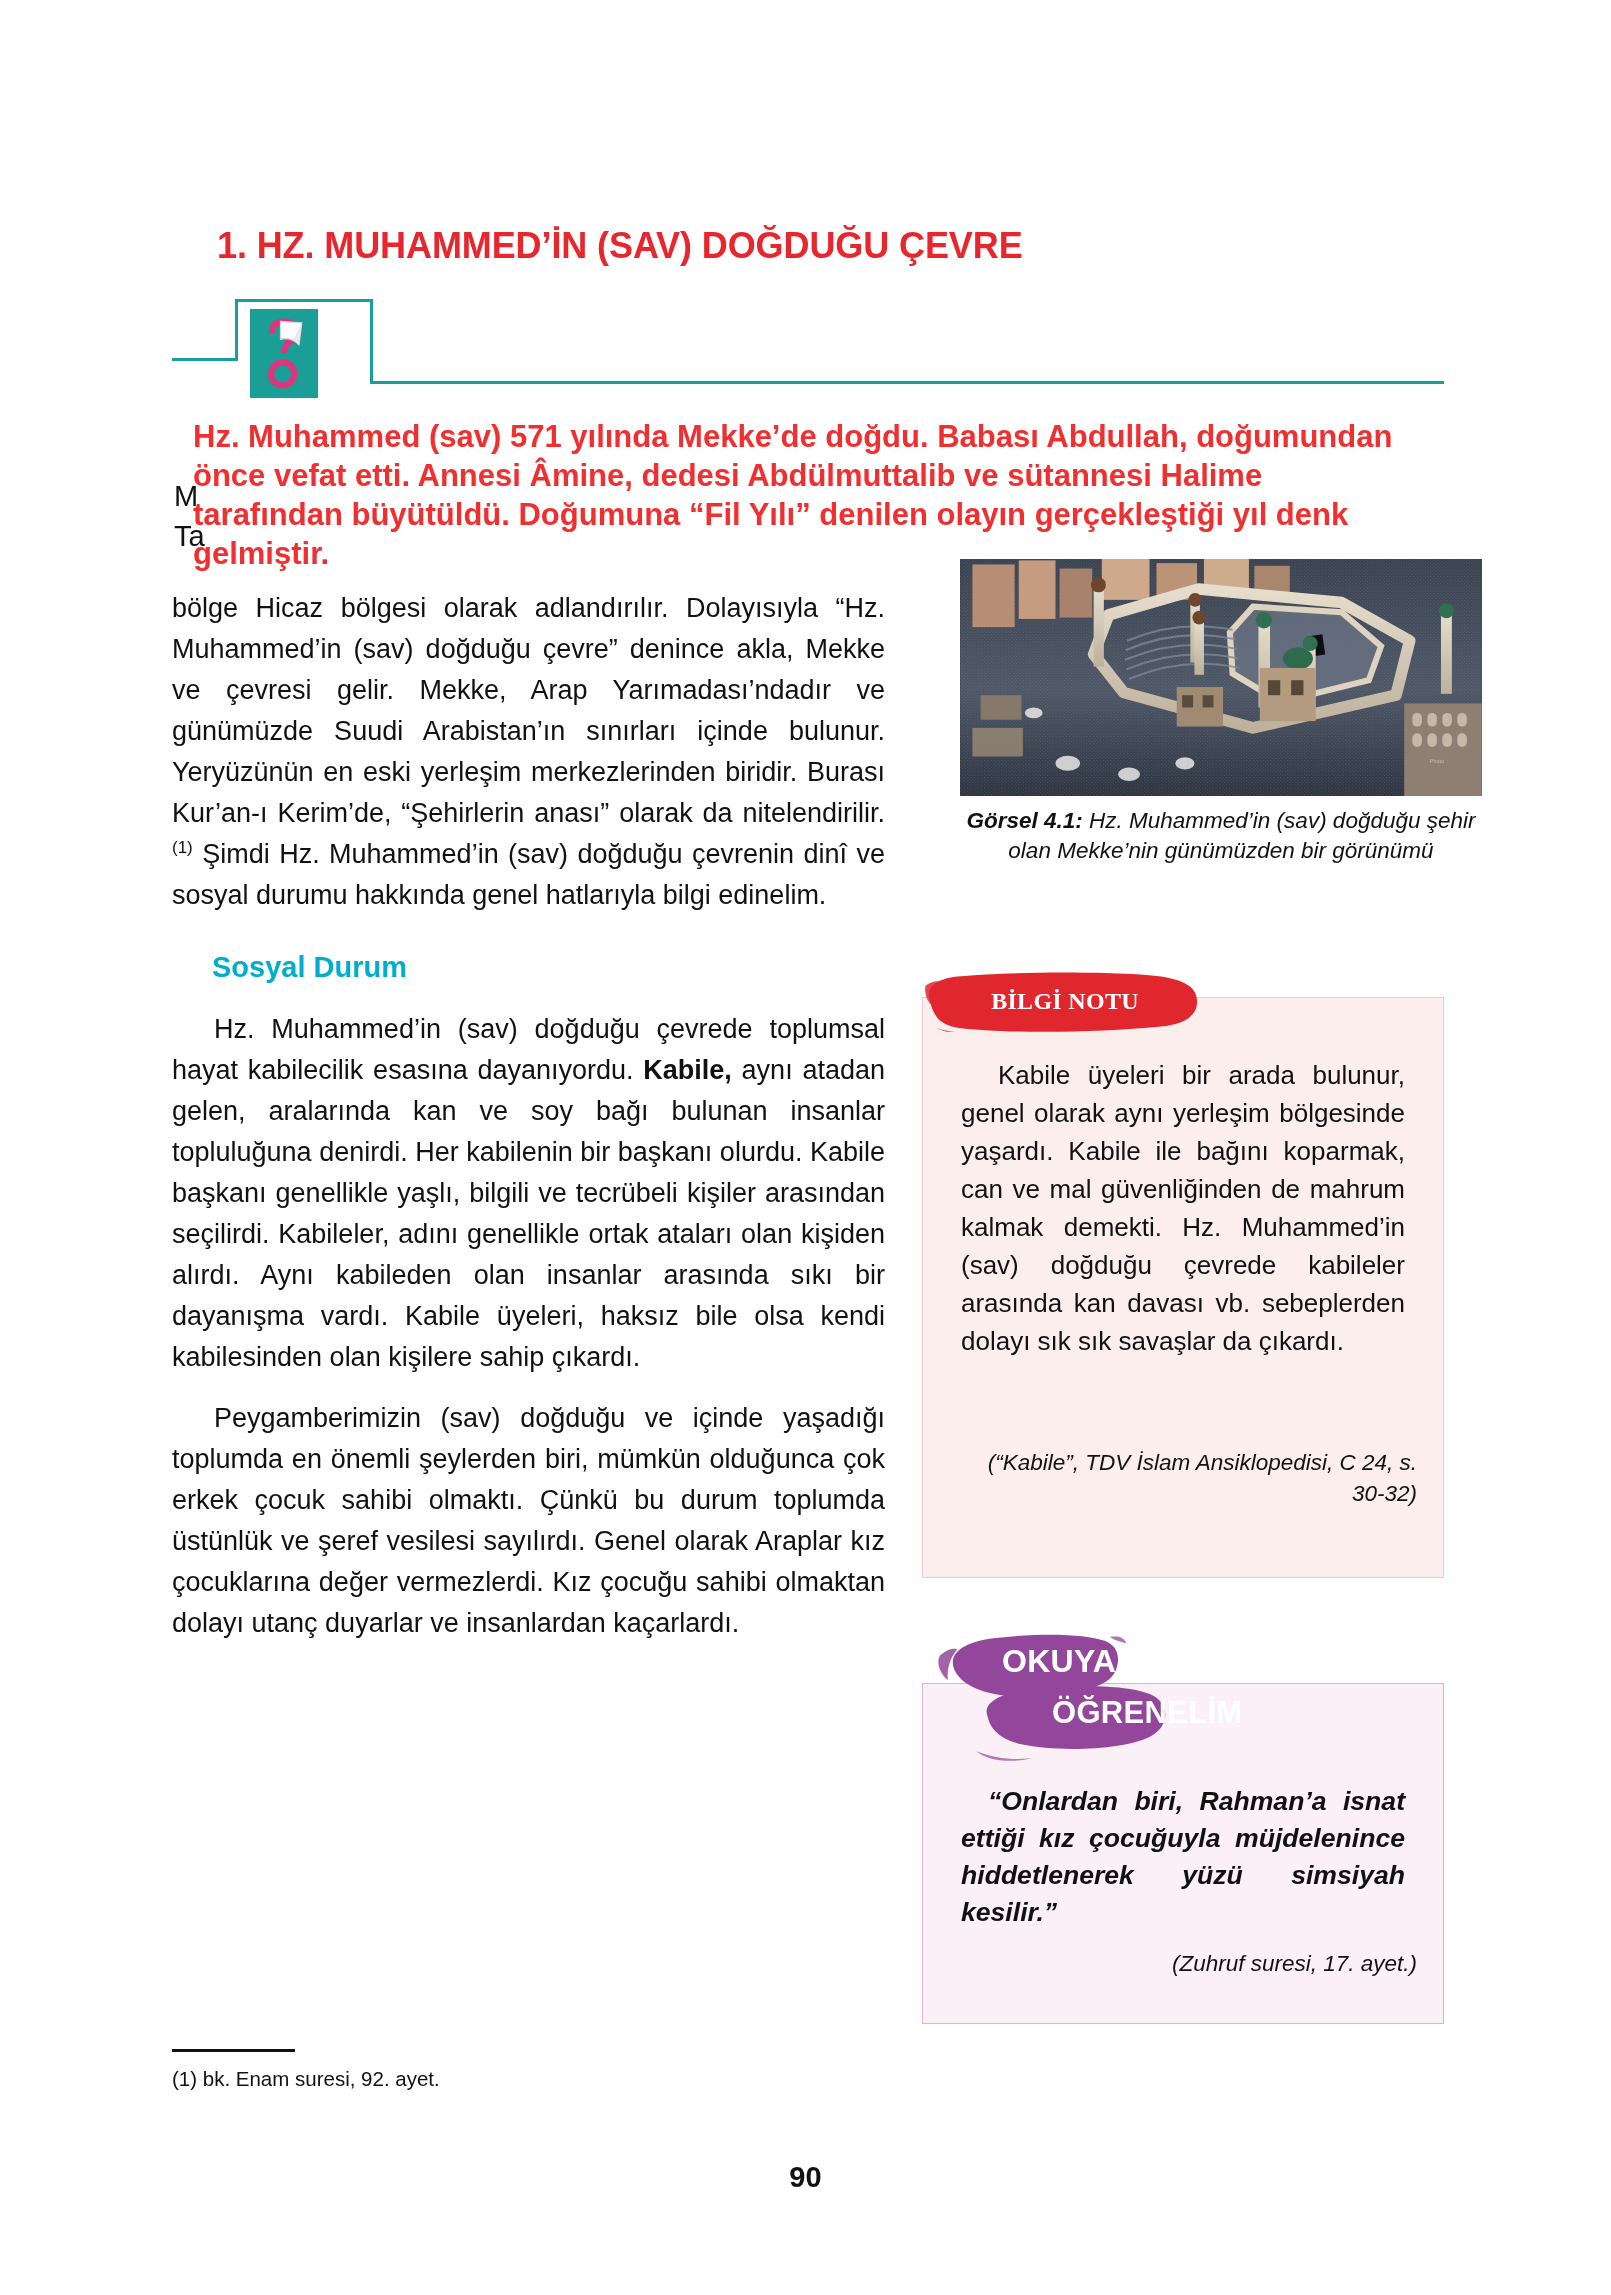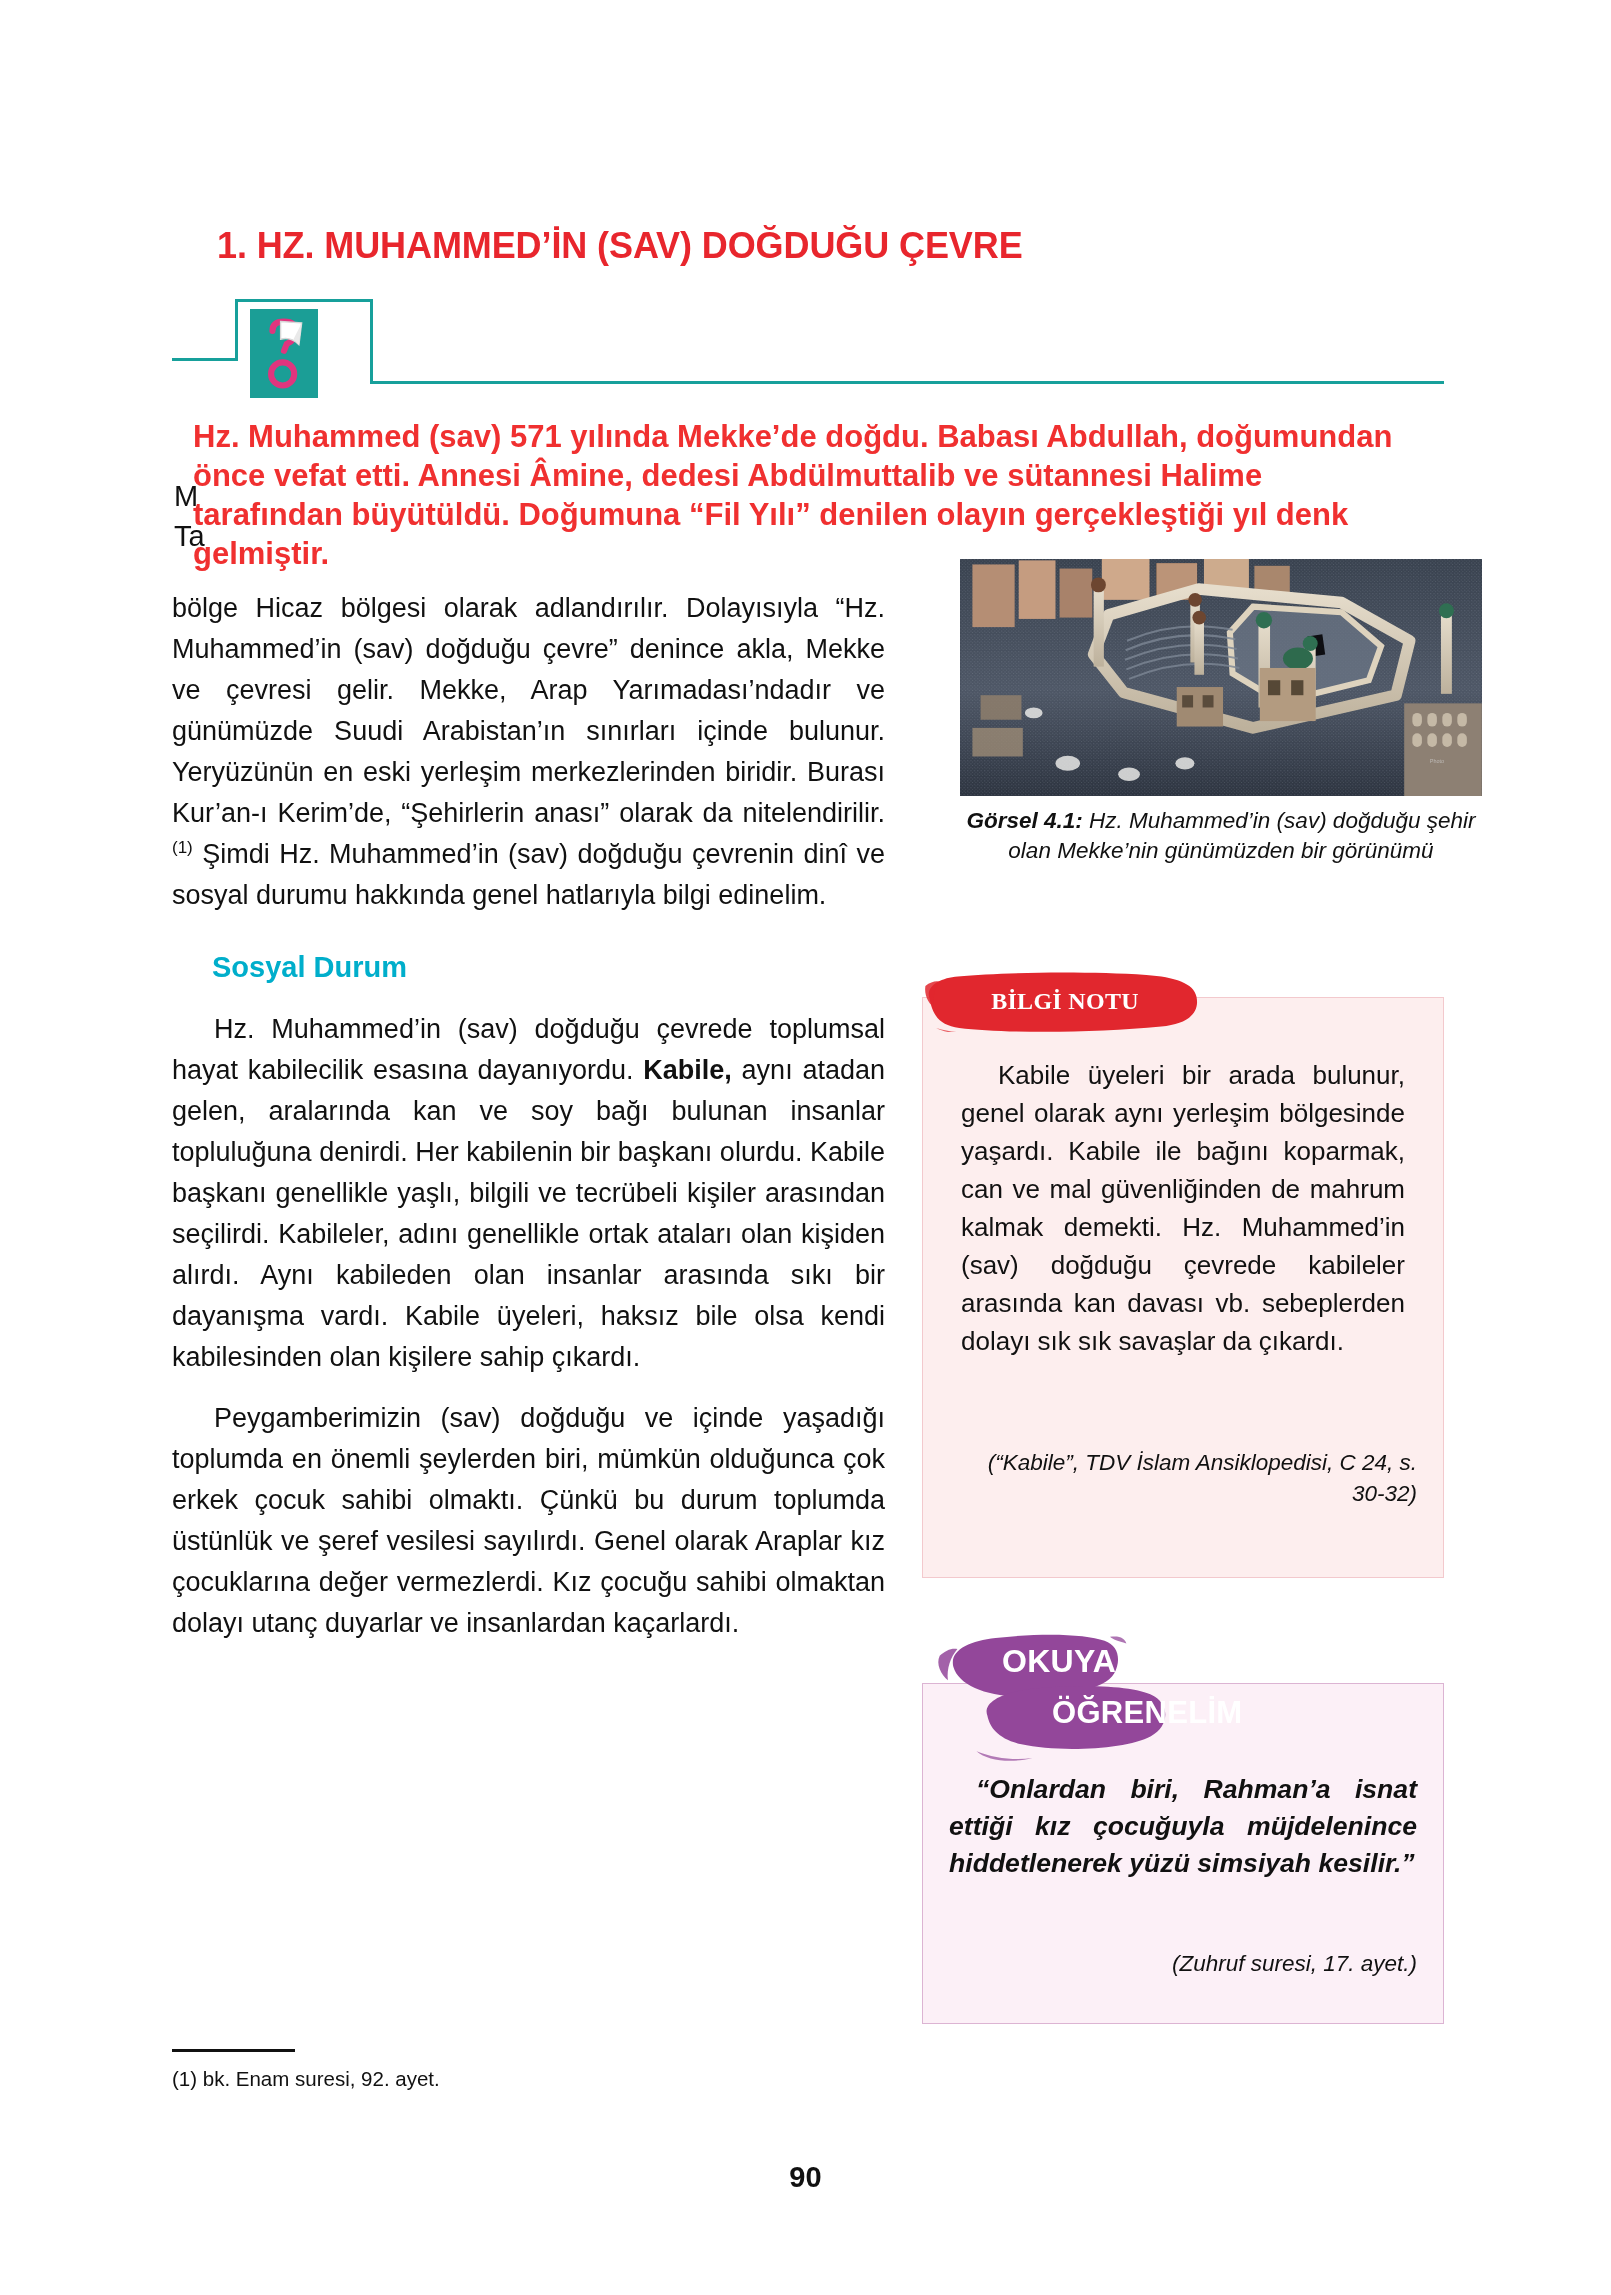--- a/index.html
+++ b/index.html
@@ -163,21 +163,21 @@
     position:absolute;left:130px;top:64px;
     color:#fff;font-weight:bold;font-size:31px;letter-spacing:0.3px;
     font-family:"Liberation Sans", sans-serif;
   }
   .readbox-body{
     position:absolute;left:949px;top:1771px;width:468px;
     font-size:26.6px;line-height:37px;color:#111;font-weight:bold;font-style:italic;
     text-align:justify;
     font-family:"Liberation Sans", sans-serif;
   }
-  .readbox-body p{margin:0;text-indent:27px;}
+  .readbox-body p{margin:12px;text-indent:27px;}
   .readbox-source{
     position:absolute;left:949px;top:1951px;width:468px;
     font-size:22.5px;font-style:italic;color:#111;text-align:right;
     font-family:"Liberation Sans", sans-serif;
   }
 </style>
 </head>
 <body>
 
 <div id="page">

